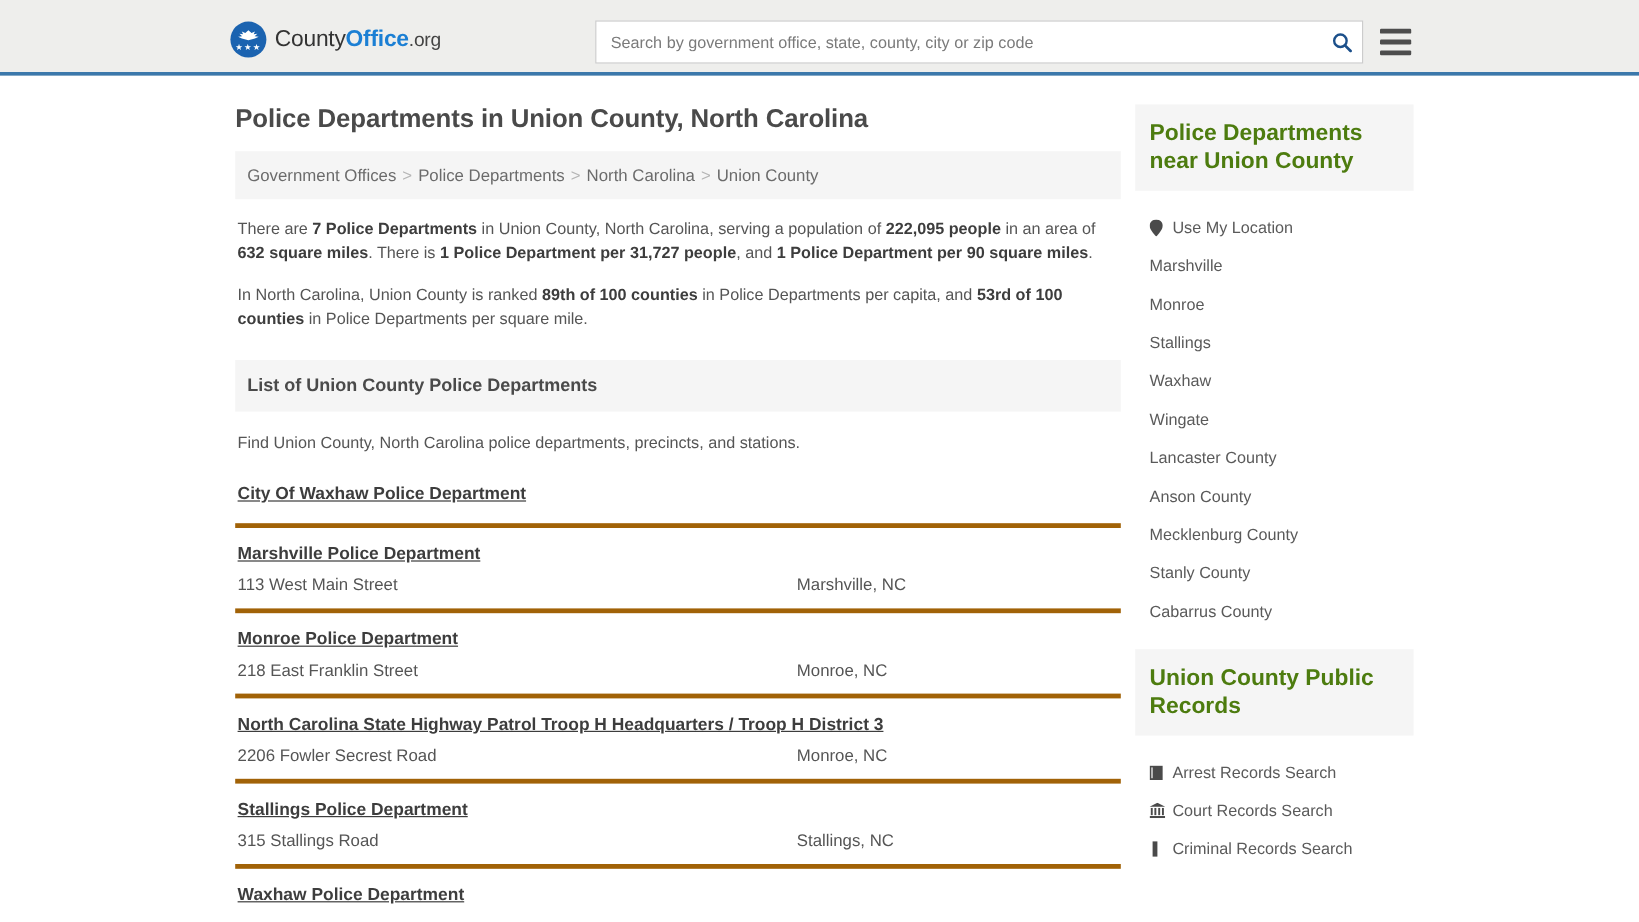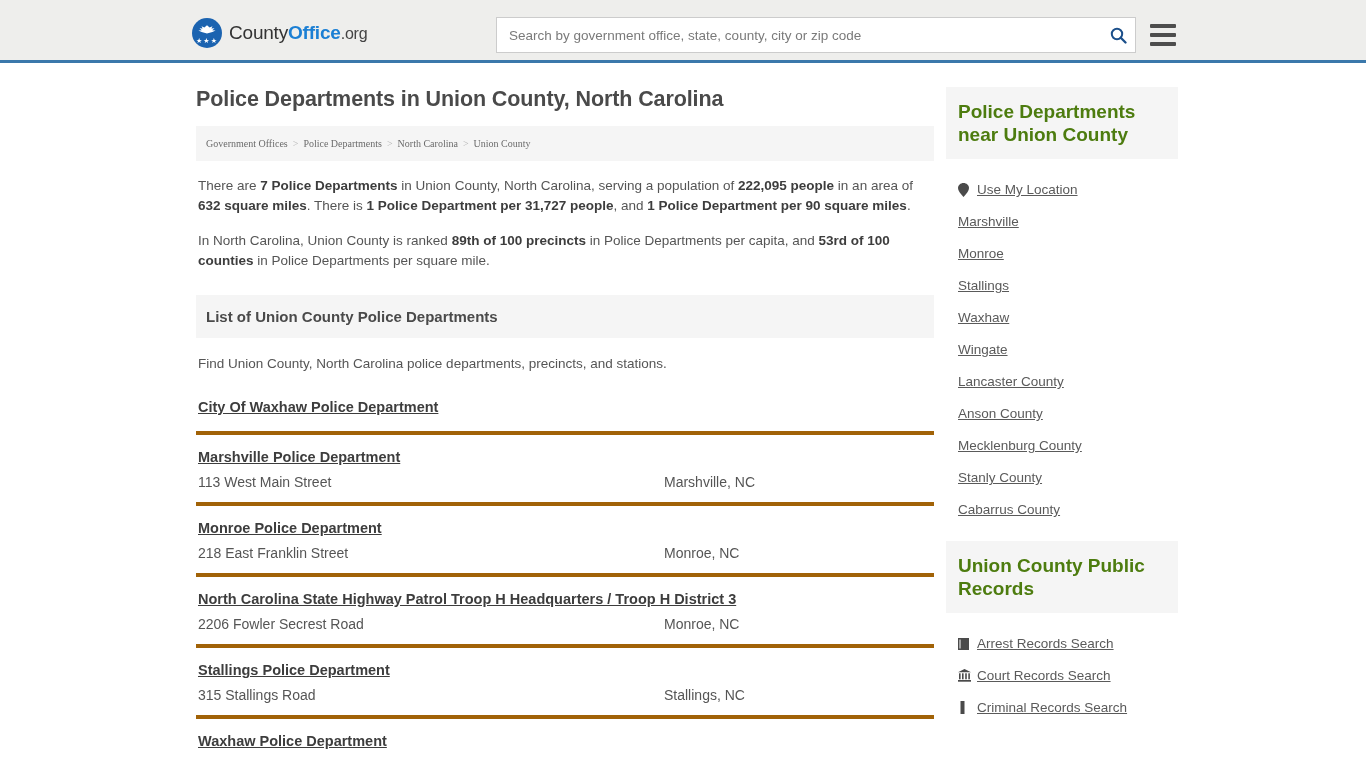--- a/index.html
+++ b/index.html
@@ -127,23 +127,22 @@
     font-size: 21.5px;
     color: #4a4a4a;
     font-weight: bold;
     margin: 24px 0 14px 0;
     letter-spacing: -0.1px;
   }
 
   .breadcrumb {
     background: #f5f5f5;
     padding: 12px 10px;
-    font-size: 10px;
+    font-size: 14px;
     color: #8a8a8a;
-    font-family: Liberation Serif, serif;
   }
   .breadcrumb a { color: #6b6b6b; text-decoration: none; }
   .breadcrumb .sep { color: #b5b5b5; margin: 0 5px; }
 
   .intro { padding: 0 2px; }
   .intro p {
     font-size: 13.5px;
     line-height: 20px;
     color: #555555;
     margin: 15px 0 0 0;
@@ -215,21 +214,20 @@
     width: 15px;
     flex: none;
     display: flex;
     align-items: center;
     color: #4a4a4a;
     font-size: 12px;
   }
   .side-link {
     font-size: 13.5px;
     color: #5a5a5a;
-    text-decoration: underline;
     cursor: pointer;
     text-align: center;
   }
   .side-link.with-icon { margin-left: 4px; }
 </style>
 </head>
 <body>
 
 <div class="site-header">
   <div class="logo-wrap">
@@ -265,21 +263,21 @@
 <div class="page">
   <div class="container">
 
     <div class="main-col">
       <h1 class="page-title">Police Departments in Union County, North Carolina</h1>
 
       <div class="breadcrumb" id="breadcrumb"><a>Government Offices</a><span class="sep">&gt;</span><a>Police Departments</a><span class="sep">&gt;</span><a>North Carolina</a><span class="sep">&gt;</span><a>Union County</a></div>
 
       <div class="intro">
         <p id="intro-p1"><span>There are </span><b>7 Police Departments</b><span> in Union County, North Carolina, serving a population of </span><b>222,095 people</b><span> in an area of </span><b>632 square miles</b><span>. There is </span><b>1 Police Department per 31,727 people</b><span>, and </span><b>1 Police Department per 90 square miles</b><span>.</span></p>
-        <p id="intro-p2"><span>In North Carolina, Union County is ranked </span><b>89th of 100 precincts</b><span> in Police Departments per capita, and </span><b>53rd of 100 counties</b><span> in Police Departments per square mile.</span></p>
+        <p id="intro-p2"><span>In North Carolina, Union County is ranked </span><b>89th of 100 counties</b><span> in Police Departments per capita, and </span><b>53rd of 100 counties</b><span> in Police Departments per square mile.</span></p>
       </div>
 
       <div class="section-head">List of Union County Police Departments</div>
       <div class="section-desc">Find Union County, North Carolina police departments, precincts, and stations.</div>
 
       <div class="dept-list" id="dept-list">
           <div class="dept-row">
             <div><span class="dept-name">City Of Waxhaw Police Department</span></div>
           </div>
           <div class="dept-row">

